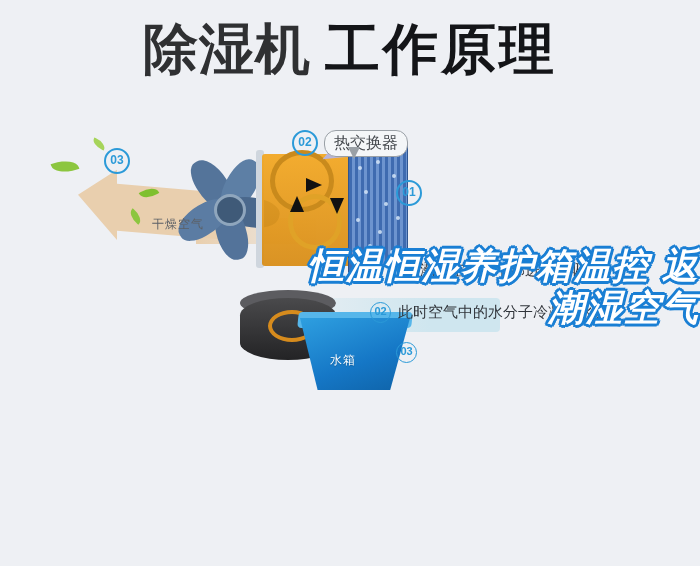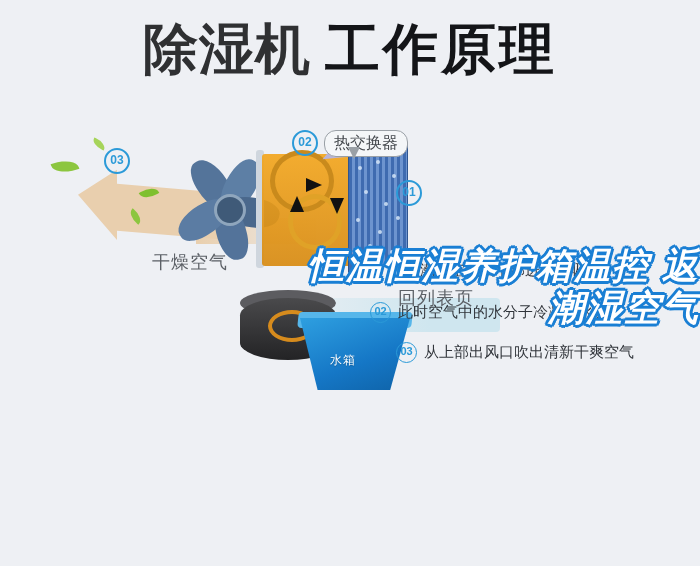--- a/index.html
+++ b/index.html
@@ -269,24 +269,23 @@
     left: 348px; top: 27px;
     width: 0; height: 0;
     border-left: 6px solid transparent;
     border-right: 6px solid transparent;
     border-top: 12px solid #9aa0a6;
   }
 
   .cap {
     position: absolute;
     color: #5c6066;
-    font-size: 18px;
+    font-size: 12px;
     letter-spacing: 1px;
     white-space: nowrap;
-    margin-top: 34px;
   }
   .cap-dry   { left: 152px; top: 96px; }
   .cap-humid { left: 398px; top: 132px; }
 
   
   .legend {
     position: absolute;
     left: 0; top: 120px;
     width: 700px; height: 270px;
   }
@@ -437,21 +436,20 @@
     <div class="legend-row lg1">
       <span class="num">01</span>
       <span>潮湿空气由下部进风口吸入</span>
     </div>
     <div class="legend-row lg2">
       <span class="num">02</span>
       <span>此时空气中的水分子冷凝成水珠</span>
     </div>
     <div class="legend-row lg3">
       <span class="num">03</span>
-      <span>从上部出风口吹出清新干爽空气</span>
     </div>
   </div>
 
   <div class="watermark">
     <span class="wm-line">恒温恒湿养护箱温控 返</span>
     <span class="wm-line">潮湿空气</span>
   </div>
 
 
 </div>

